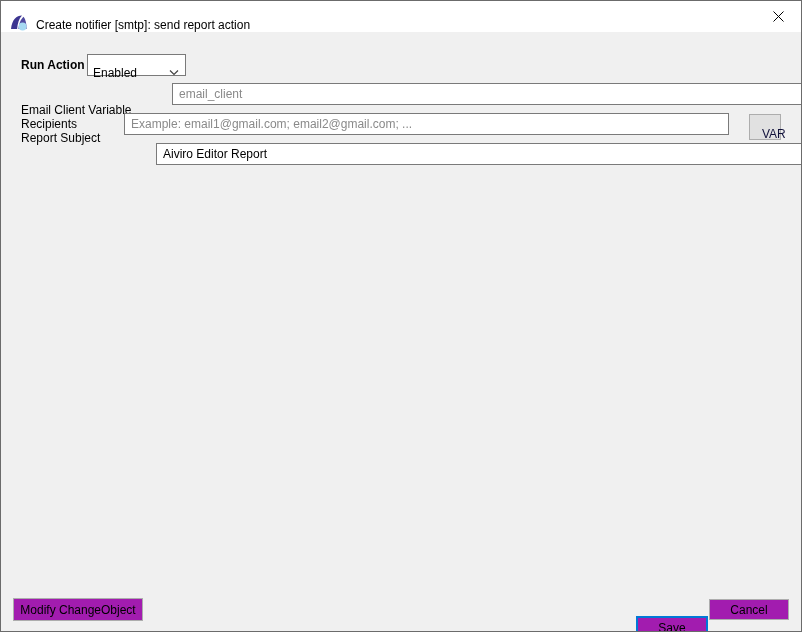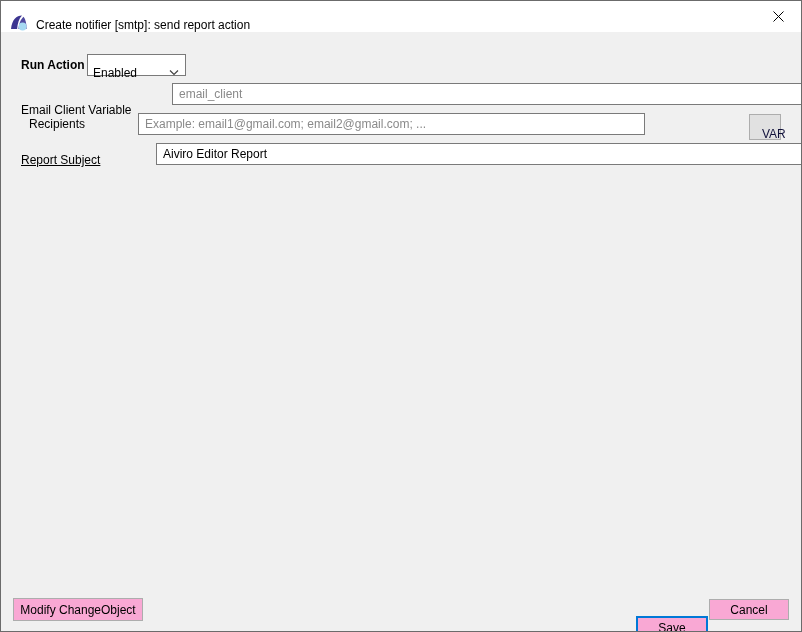--- a/index.html
+++ b/index.html
@@ -87,21 +87,21 @@
     border: 1px solid #7a7a7a;
     background: #ffffff;
     font-family: "Liberation Sans", sans-serif;
     font-size: 12px;
     color: #000000;
     padding: 0 6px;
     outline: none;
   }
   .text-input::placeholder { color: #8a8a8a; opacity: 1; }
   #email-client-input   { left: 135px; top: 82px;  width: 647px; margin-left: 36px; }
-  #recipients-input     { left: 137px; top: 112px; width: 507px; }
+  #recipients-input     { left: 123px; top: 112px; width: 605px; }
   #report-subject-input { left: 135px; top: 142px; width: 647px; margin-left: 20px; }
   .var-btn {
     position: absolute;
     left: 748px;
     top: 113px;
     width: 32px;
     height: 21px;
     box-sizing: border-box;
     border: 1px solid #adadad;
     background: #e1e1e1;
@@ -110,21 +110,21 @@
     color: #10103a;
     padding: 12px;
     cursor: pointer;
   }
 
   
   .btn {
     position: absolute;
     box-sizing: border-box;
     border: 1px solid #adadad;
-    background: #f9a8d4;
+    background: #a21caf;
     font-family: "Liberation Sans", sans-serif;
     font-size: 12px;
     color: #000000;
     cursor: pointer;
     padding: 0;
   }
   #modify-btn { left: 12px;  top: 597px; width: 130px; height: 23px; }
   #save-btn   { left: 635px; top: 597px; width: 72px;  height: 23px; border: 2px solid #0078d7; margin-top: 18px; }
   #cancel-btn { left: 708px; top: 598px; width: 80px;  height: 21px; }
 </style>
@@ -158,25 +158,25 @@
       <span style="display:inline-flex;">
         <svg width="10" height="6" viewBox="0 0 10 6">
           <path d="M1,0.5 L5,4.5 L9,0.5" fill="none" stroke="#424242" stroke-width="1.2"></path>
         </svg>
       </span>
     </div>
 
     <span class="field-label" style="top:98px;">Email Client Variable</span>
     <input id="email-client-input" class="text-input" type="text" placeholder="email_client" style="">
 
-    <span class="field-label" style="top:112px;margin-left:8px;">Recipients</span>
+    <span class="field-label" style="top:112px;">Recipients</span>
     <input id="recipients-input" class="text-input" type="text" placeholder="Example: email1@gmail.com; email2@gmail.com; ..." style="">
     <button class="var-btn">VAR</button>
 
-    <span class="field-label" style="top:148px;text-decoration:underline;">Report Subject</span>
+    <span class="field-label" style="top:126px;">Report Subject</span>
     <input id="report-subject-input" class="text-input" type="text" value="Aiviro Editor Report" style="">
 
   </div>
 
   <div>
     <button id="modify-btn" class="btn">Modify ChangeObject</button>
     <button id="save-btn" class="btn">Save</button>
     <button id="cancel-btn" class="btn">Cancel</button>
   </div>
 

